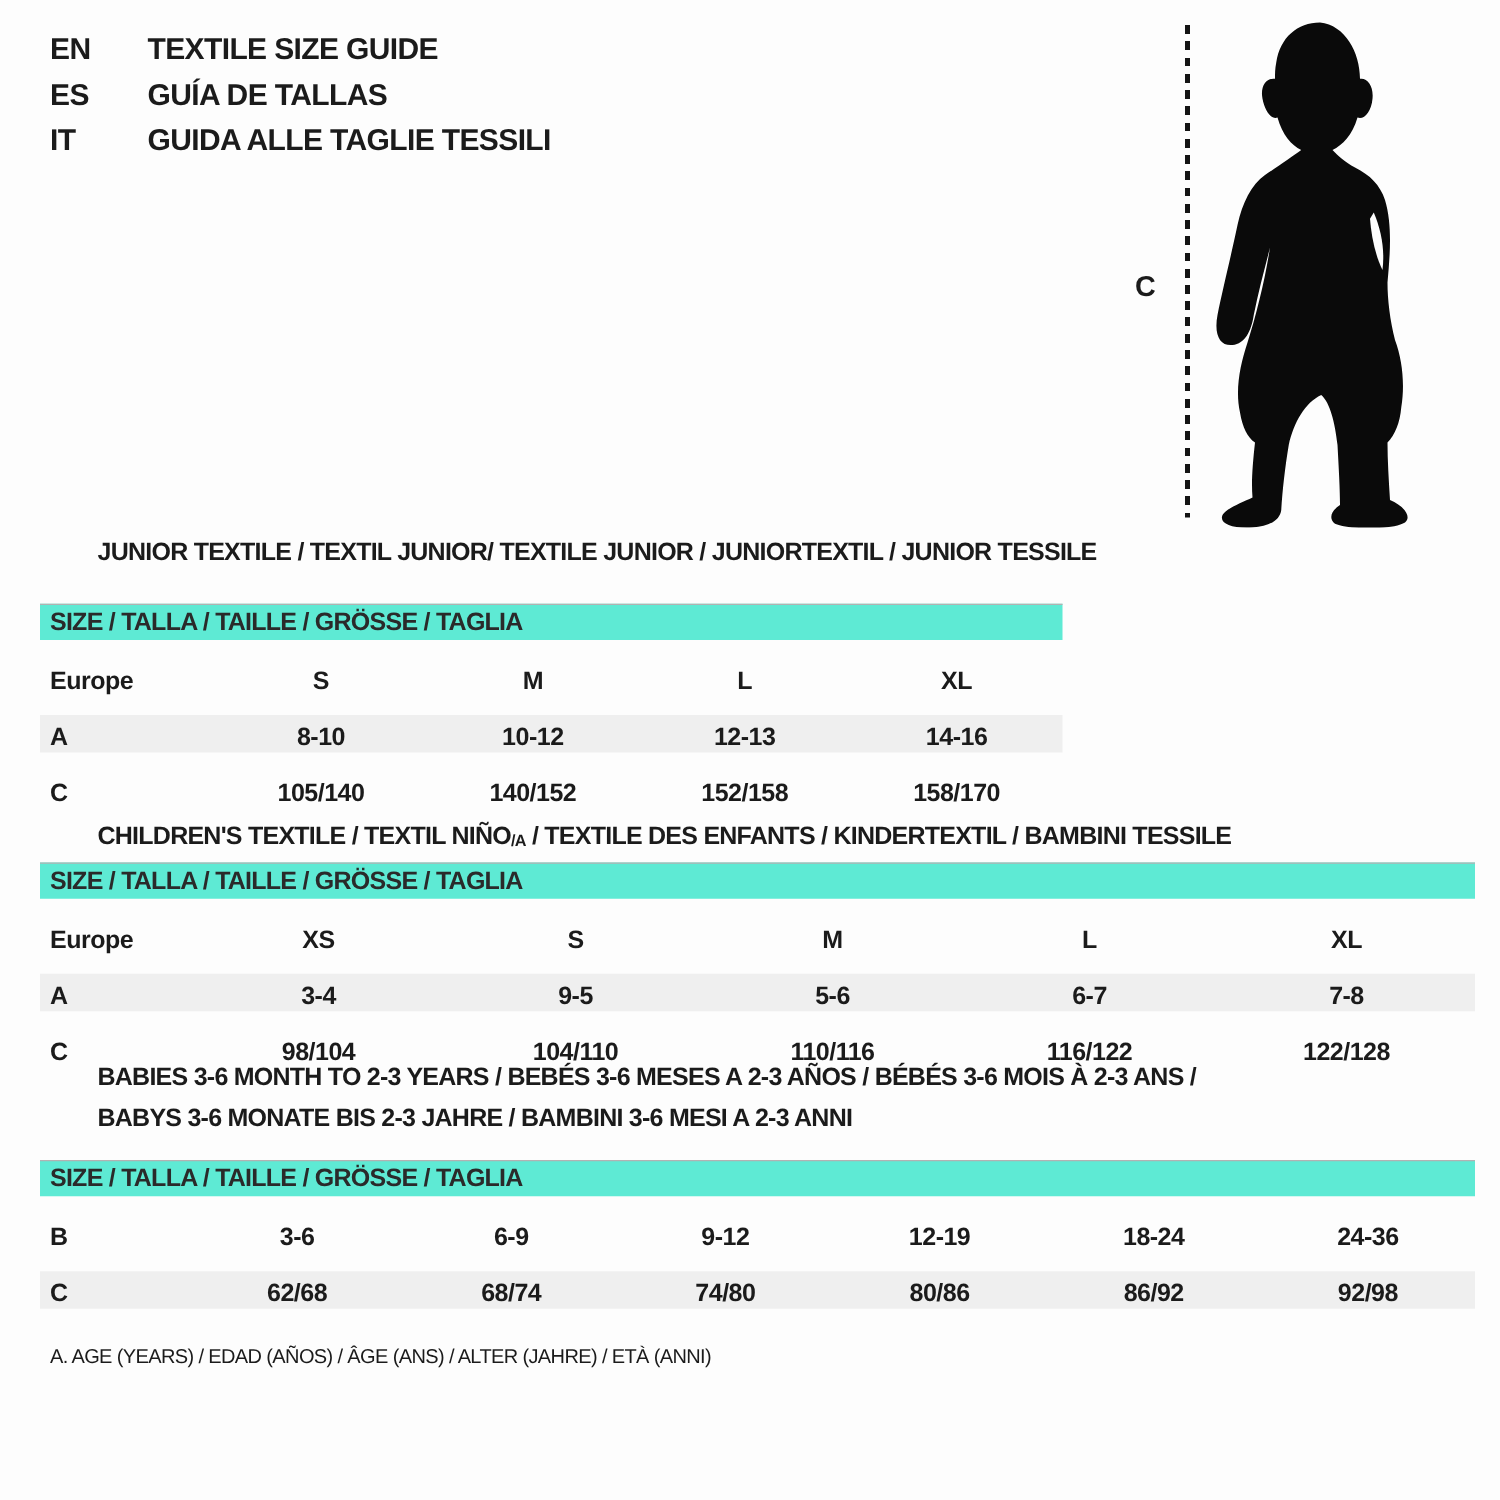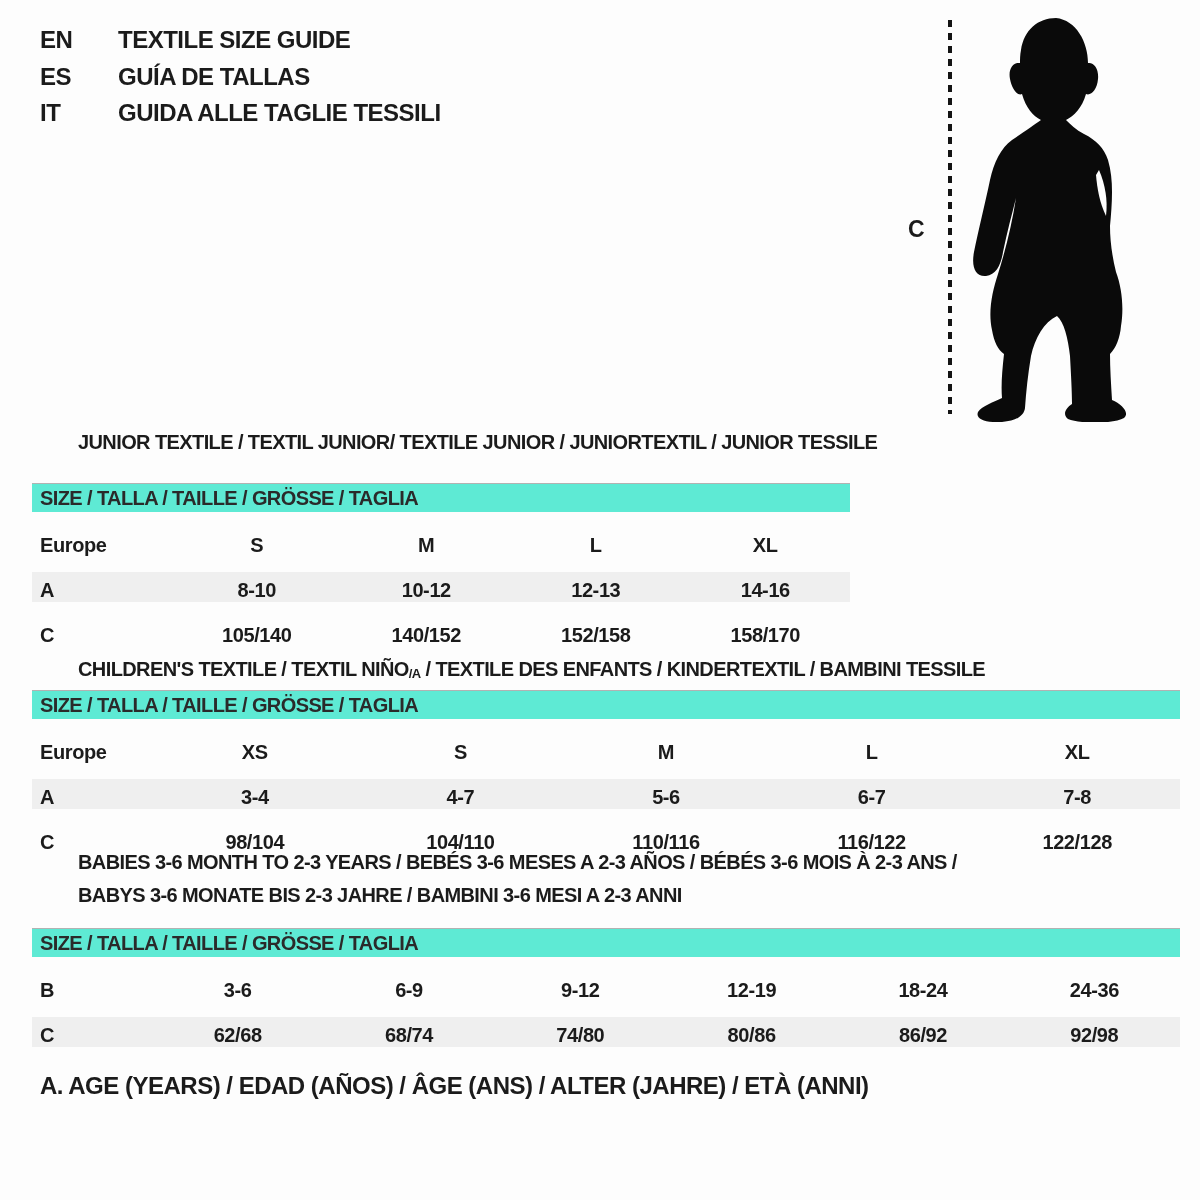--- a/index.html
+++ b/index.html
@@ -57,21 +57,21 @@
     letter-spacing: -0.4px;
   }
   .junior-table  { width: 818px; }
   .junior-table .t-label { width: 140px; }
   .wide-table    { width: 1148px; }
   .wide-table .t-label { width: 120px; }
 
   
   .legend { left: 40px; top: 1068px; }
   .legend-line {
-    font-size: 24px; font-weight: 700; letter-spacing: -0.5px; line-height: 36.5px;
+    font-size: 16px; font-weight: 400; letter-spacing: -0.5px; line-height: 36.5px;
     white-space: nowrap;
   }
 
   
   #junior-title   { top: 431px; }
   #junior-table   { top: 483px; }
   #children-title { top: 658px; }
   #children-table { top: 690px; }
   #babies-title   { top: 846px; }
   #babies-table   { top: 928px; }
@@ -156,21 +156,21 @@
     <span class="t-label">Europe</span>
     <span class="t-cell">XS</span>
     <span class="t-cell">S</span>
     <span class="t-cell">M</span>
     <span class="t-cell">L</span>
     <span class="t-cell">XL</span>
   </div>
   <div class="t-row shaded">
     <span class="t-label">A</span>
     <span class="t-cell">3-4</span>
-    <span class="t-cell">4-7</span>
+    <span class="t-cell">9-5</span>
     <span class="t-cell">5-6</span>
     <span class="t-cell">6-7</span>
     <span class="t-cell">7-8</span>
   </div>
   <div class="t-row">
     <span class="t-label">C</span>
     <span class="t-cell">98/104</span>
     <span class="t-cell">104/110</span>
     <span class="t-cell">110/116</span>
     <span class="t-cell">116/122</span>

